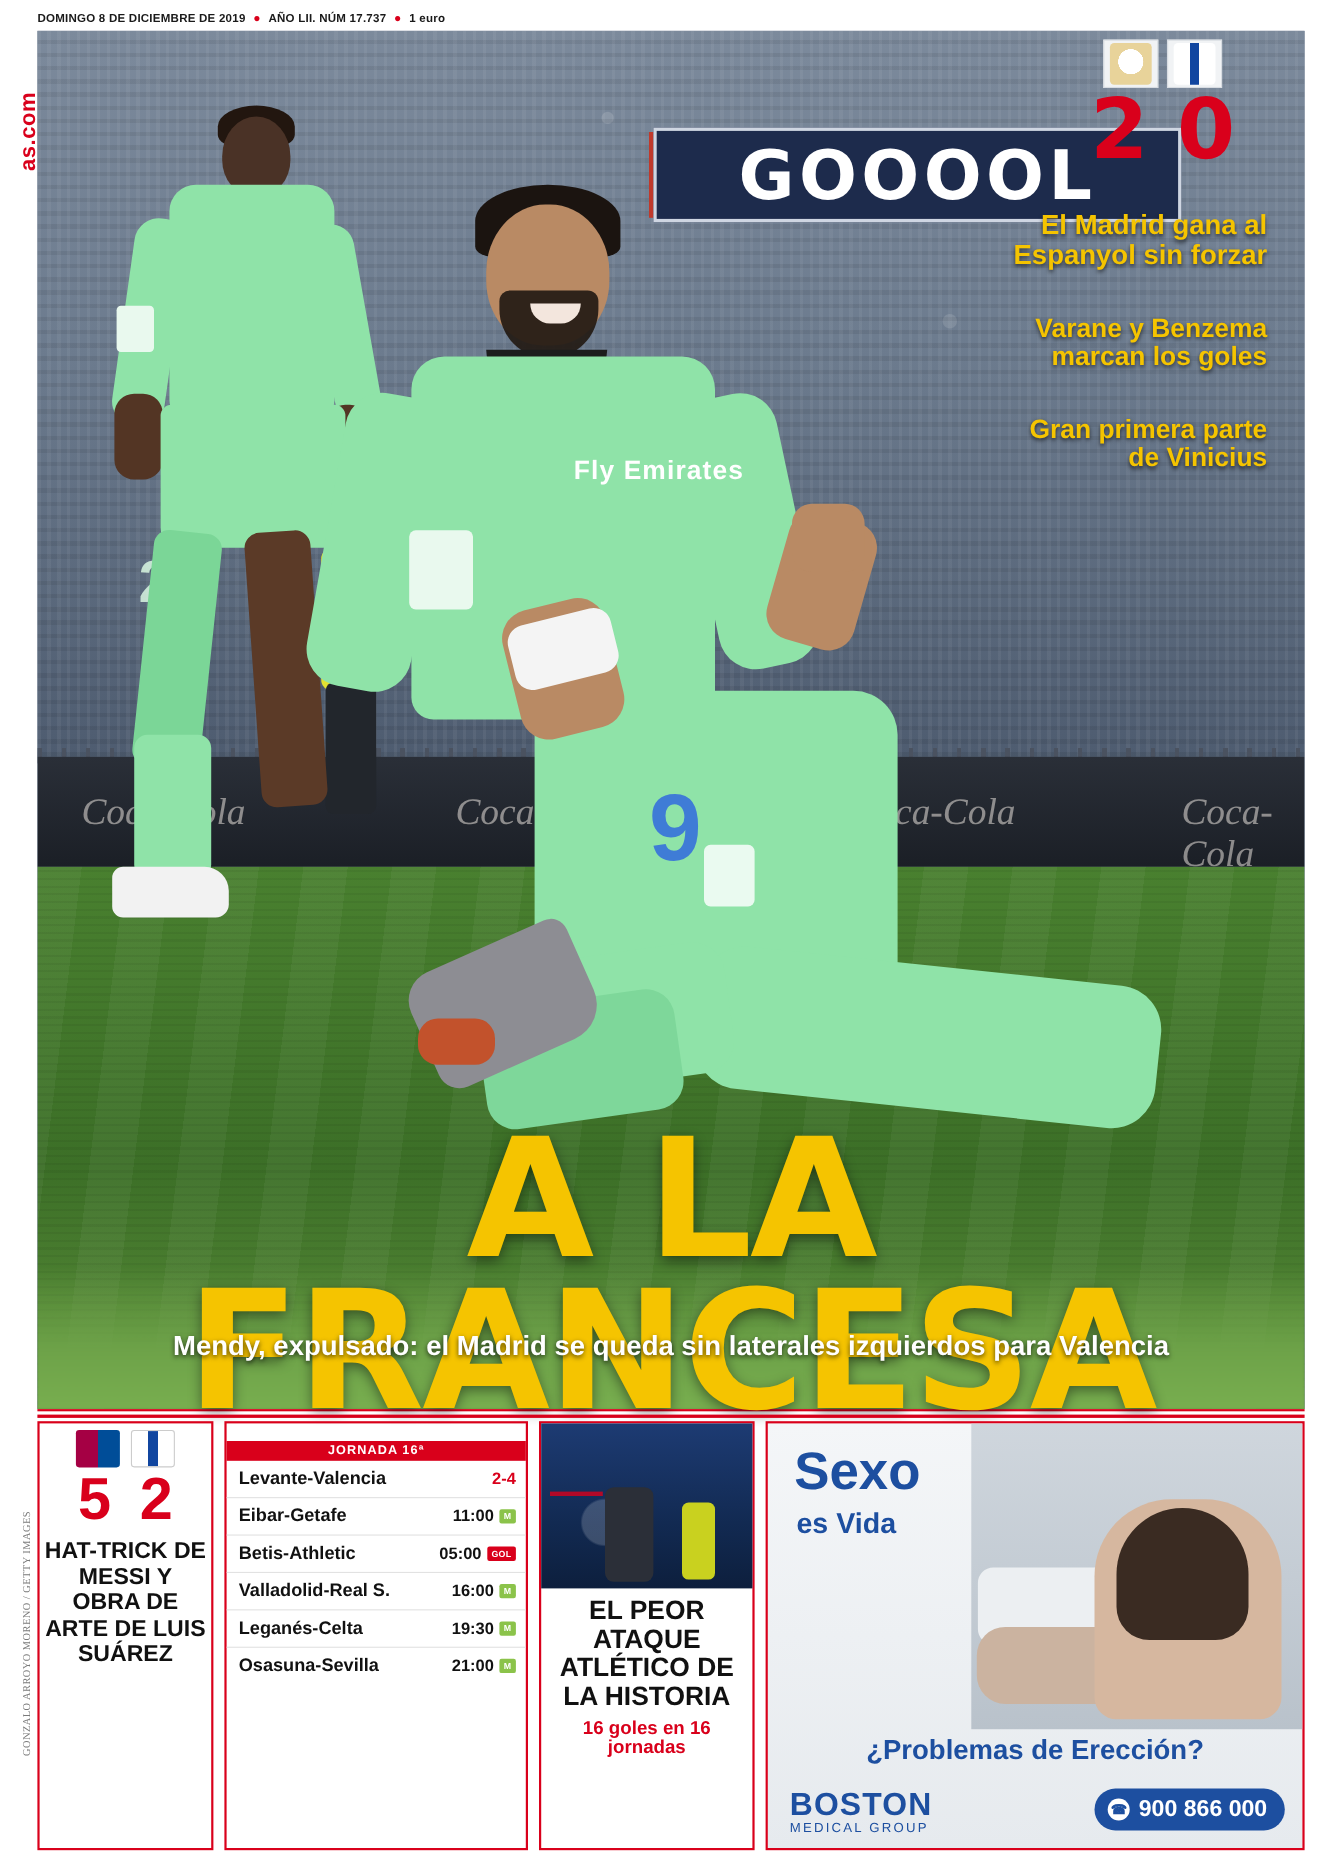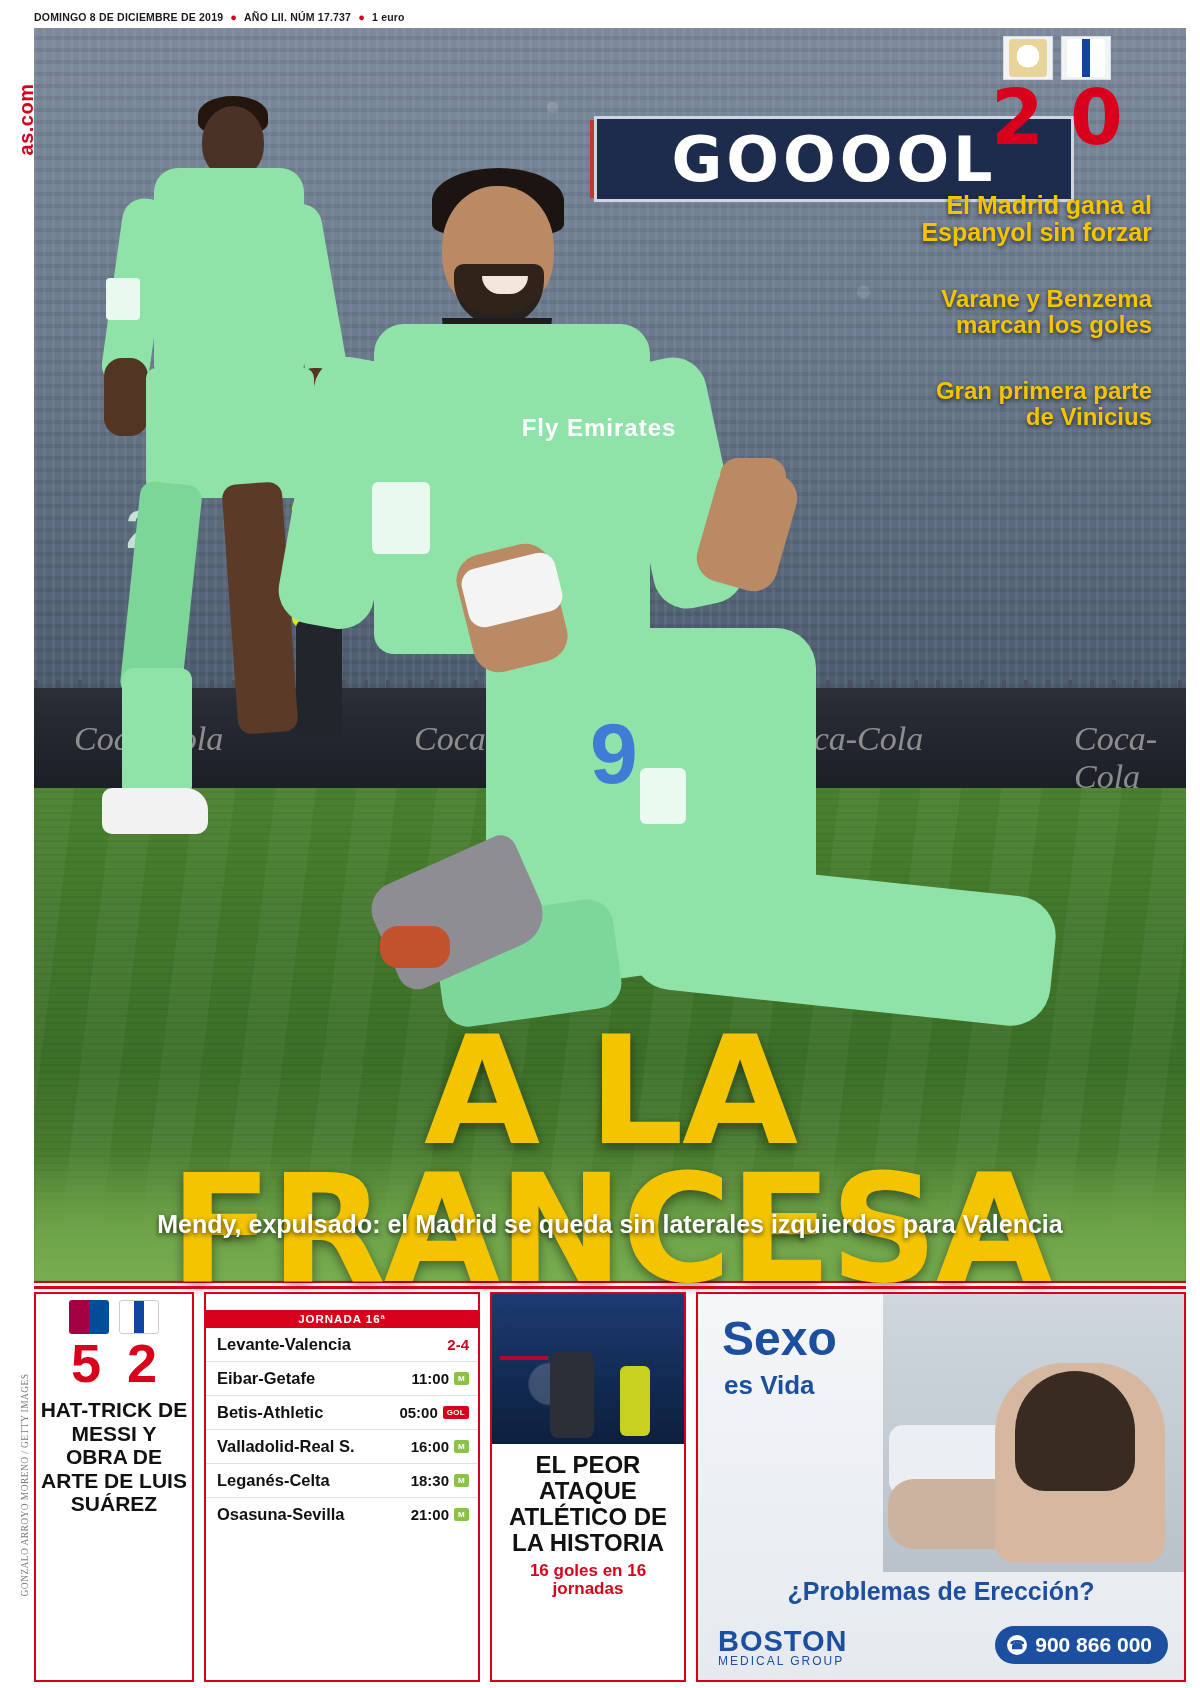--- a/index.html
+++ b/index.html
@@ -451,21 +451,21 @@
       <div class="jrow">
         <span>Valladolid-Real S.</span>
         <span class="time">
           <span>16:00</span>
           <span class="chan m">M</span>
         </span>
       </div>
       <div class="jrow">
         <span>Leganés-Celta</span>
         <span class="time">
-          <span>18:30</span>
+          <span>19:30</span>
           <span class="chan m">M</span>
         </span>
       </div>
       <div class="jrow">
         <span>Osasuna-Sevilla</span>
         <span class="time">
           <span>21:00</span>
           <span class="chan m">M</span>
         </span>
       </div>

